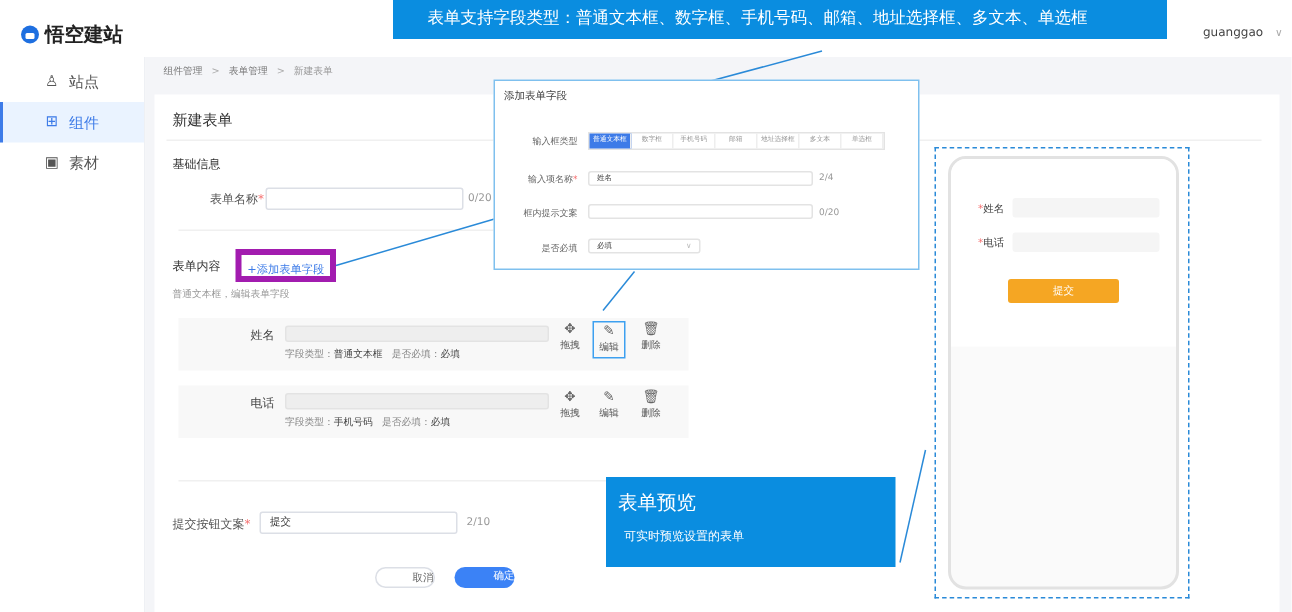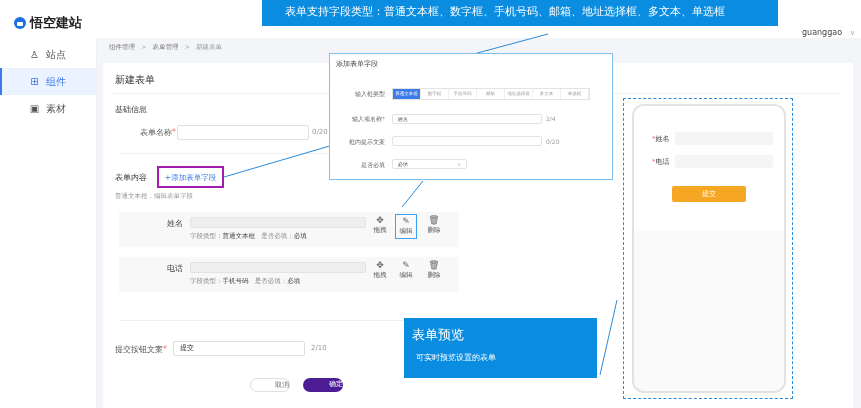--- a/index.html
+++ b/index.html
@@ -2,21 +2,21 @@
 <html><head>
 <meta charset="utf-8">
 <style>
   *{box-sizing:border-box;margin:0;padding:0}
   html,body{width:861px;height:408px;overflow:hidden;background:#fff;font-family:"DejaVu Sans","Liberation Sans",sans-serif;color:#333}
   .abs{position:absolute}
   #topbar{position:absolute;left:0;top:0;width:861px;height:38px;background:#fff}
   #logo{left:14px;top:14px;display:flex;align-items:center;gap:4px;font-size:13px;font-weight:bold;color:#222}
   #logo .dot{width:12px;height:12px;border-radius:50%;background:#1e6fe0;position:relative}
   #logo .dot:after{content:"";position:absolute;left:3px;top:5px;width:6px;height:4px;background:#fff;border-radius:1px}
-  #user{left:802px;top:28px;font-size:8px;color:#444}
+  #user{left:802px;top:17px;font-size:8px;color:#444}
   #user .chev{color:#aaa;margin-left:8px;font-size:7px}
   #sidebar{position:absolute;left:0;top:38px;width:97px;height:370px;background:#fff;border-right:1px solid #eef0f4}
   .navitem{height:27px;display:flex;align-items:center;padding-left:29px;font-size:10px;color:#555;gap:6px}
   .navitem.active{background:#eaf3ff;color:#3d7be8;border-left:2px solid #3d7be8;padding-left:27px}
   .navicon{font-size:10px;width:11px;text-align:center}
   #main{position:absolute;left:97px;top:38px;width:764px;height:370px;background:#f4f5f8}
   #crumb{left:12px;top:5px;font-size:6.5px;color:#777}
   #crumb span.sep{margin:0 6px;color:#aaa}
   #card{position:absolute;left:6px;top:25px;width:750px;height:345px;background:#fff}
   .label{font-size:8px;color:#555}
@@ -36,21 +36,21 @@
   
   #tip{left:262px;top:0;width:516px;height:26px;background:#0a8de0;color:#fff;font-size:11px;line-height:24px;padding-left:23px}
   #dialog{left:329px;top:53px;width:284px;height:127px;background:#fff;border:1px solid #7fc0ee}
   #dialog .title{position:absolute;left:6px;top:5px;font-size:7px;color:#444}
   .dlabel{position:absolute;font-size:6px;color:#666;text-align:right;width:55px}
   .seg{position:absolute;left:62px;top:34px;display:flex;border:1px solid #e3e3e3}
   .seg div{font-size:4.5px;color:#999;width:28px;height:10px;line-height:10px;text-align:center;border-right:1px solid #eee}
   .seg div.on{background:#3d7be8;color:#fff}
   .dinput{position:absolute;height:10px;border:1px solid #e3e3e3;border-radius:2px;font-size:5px;padding-left:5px;line-height:8px;color:#444}
   .dcount{position:absolute;font-size:6px;color:#999}
-  #addfield{left:157px;top:166px;width:67px;height:22px;border:2px solid #a21caf;background:#fff;color:#3d7be8;font-size:7.5px;line-height:20px;text-align:center}
+  #addfield{left:157px;top:166px;width:67px;height:22px;border:4px solid #a21caf;background:#fff;color:#3d7be8;font-size:7.5px;line-height:20px;text-align:center}
   #preview-callout{left:404px;top:318px;width:193px;height:60px;background:#0a8de0;color:#fff}
   #preview-callout .t1{position:absolute;left:8px;top:8px;font-size:13px}
   #preview-callout .t2{position:absolute;left:12px;top:34px;font-size:8px}
   #dashed{left:623px;top:98px;width:170px;height:301px;border:1px dashed #2a8ad8}
   #phone{left:632px;top:104px;width:154px;height:289px;border:2px solid #e2e2e2;border-radius:12px;background:#fafafa;overflow:hidden}
   #phone .top{position:absolute;left:0;top:0;width:150px;height:125px;background:#fff}
   .plabel{position:absolute;font-size:7px;color:#444}
   .pinput{position:absolute;left:41px;width:98px;height:13px;background:#f5f5f5;border-radius:2px}
   #psubmit{position:absolute;left:38px;top:80px;width:74px;height:16px;background:#f5a623;border-radius:2px;color:#fff;font-size:7px;text-align:center;line-height:16px}
   svg.lines{position:absolute;left:0;top:0;pointer-events:none}
@@ -121,21 +121,21 @@
       <div class="act" style="left:304px"><span class="ic">🗑</span><span>删除</span></div>
     </div>
 
     <div class="hr" style="left:16px;top:257px;width:340px"></div>
 
     <div class="abs label" style="left:12px;top:281px"><span>提交按钮文案</span><span class="req">*</span></div>
     <div class="input" style="left:70px;top:278px;width:132px">提交</div>
     <div class="counter" style="left:208px;top:281px">2/10</div>
 
     <div class="btn" style="left:147px;top:315px;width:40px;border:1px solid #dcdfe6;color:#666;background:#fff">取消</div>
-    <div class="btn" style="left:200px;top:315px;width:40px;background:#4c1d95;color:#fff">确定</div>
+    <div class="btn" style="left:200px;top:315px;width:40px;background:#3b82f6;color:#fff">确定</div>
   </div>
 </div>
 
 <svg class="lines" width="861" height="408">
   <line x1="548" y1="34" x2="470" y2="55" stroke="#2a8ad8" stroke-width="1"></line>
   <line x1="224" y1="177" x2="333" y2="145" stroke="#2a8ad8" stroke-width="1"></line>
   <line x1="402" y1="207" x2="423" y2="181" stroke="#2a8ad8" stroke-width="1"></line>
   <line x1="600" y1="375" x2="617" y2="300" stroke="#2a8ad8" stroke-width="1"></line>
 </svg>
 

